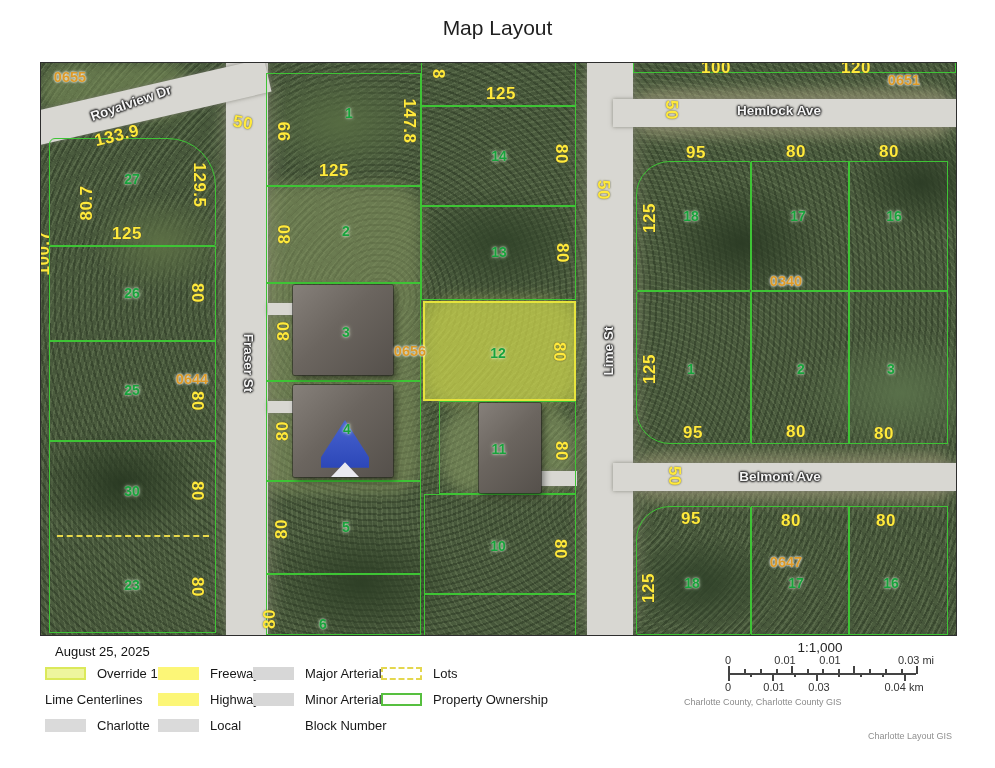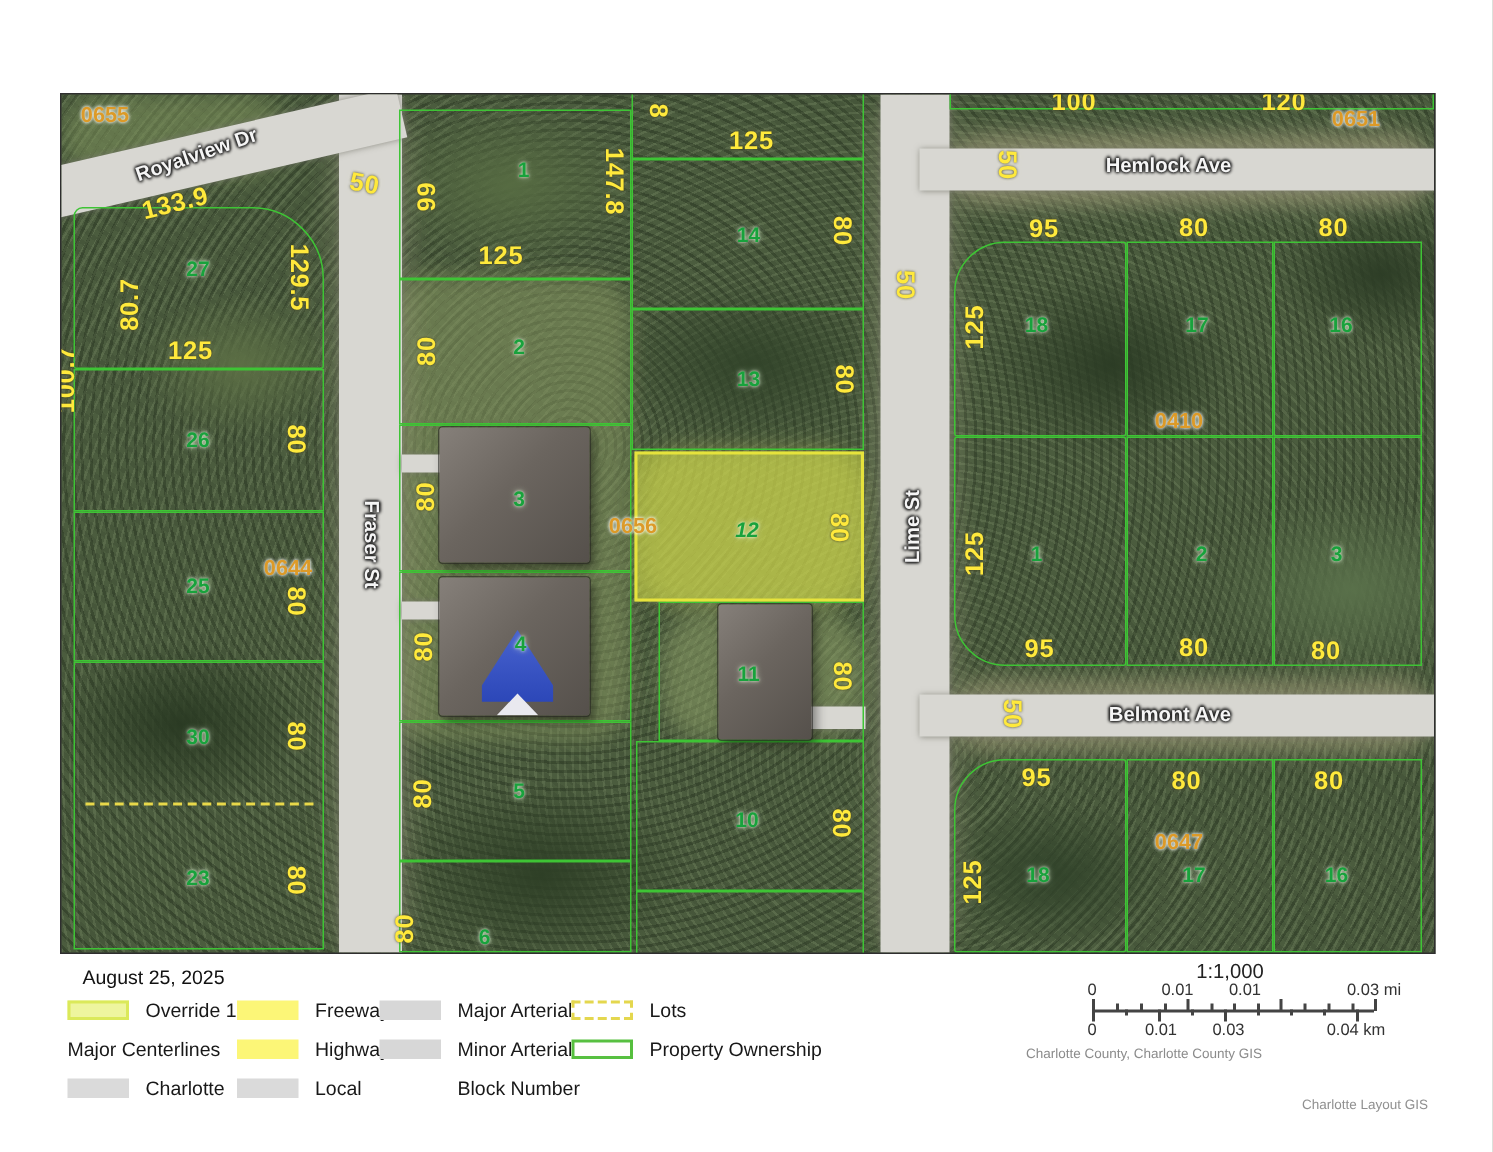--- a/index.html
+++ b/index.html
@@ -65,20 +65,21 @@
   .sbar{position:absolute;height:1.5px;background:#444;}
   .tick{position:absolute;width:1.5px;background:#444;}
   .attr{position:absolute;left:-6px;top:57px;font-size:9px;color:#8b8b8b;white-space:nowrap;}
   .credit{position:absolute;left:868px;top:731px;font-size:9px;color:#909090;}
   .wm{position:absolute;left:3px;top:733px;font-size:24px;color:#a6a6a6;letter-spacing:2px;}
 </style>
 </head>
 <body>
 
 <div class="page">
+  <h1 class="title">Map Layout</h1>
 
   <div id="map" class="map">
       <div class="tint" style="left: 0px; top: 0px; width: 150px; height: 55px; background: rgba(126, 146, 91, 0.55);"></div>
       <div class="tint" style="left: 215px; top: 120px; width: 165px; height: 310px; background: rgba(139, 156, 99, 0.5);"></div>
       <div class="tint" style="left: 385px; top: 235px; width: 150px; height: 108px; background: rgba(168, 180, 95, 0.45);"></div>
       <div class="tint" style="left: 400px; top: 345px; width: 135px; height: 85px; background: rgba(146, 163, 106, 0.5);"></div>
       <div class="tint" style="left: 592px; top: 26px; width: 323px; height: 48px; background: rgba(181, 171, 136, 0.55);"></div>
       <div class="tint" style="left: 592px; top: 390px; width: 323px; height: 48px; background: rgba(181, 171, 136, 0.5);"></div>
       <div class="tint" style="left: 538px; top: 0px; width: 62px; height: 572px; background: rgba(170, 166, 138, 0.28);"></div>
       <div class="tint" style="left: 178px; top: 0px; width: 56px; height: 572px; background: rgba(173, 168, 140, 0.25);"></div>
@@ -172,36 +173,36 @@
       <div class="mlabel lot" style="left: 91px; top: 428px; transform: translate(-50%, -50%) rotate(0deg);">30</div>
       <div class="mlabel lot" style="left: 91px; top: 522px; transform: translate(-50%, -50%) rotate(0deg);">23</div>
       <div class="mlabel lot" style="left: 308px; top: 50px; transform: translate(-50%, -50%) rotate(0deg);">1</div>
       <div class="mlabel lot" style="left: 305px; top: 168px; transform: translate(-50%, -50%) rotate(0deg);">2</div>
       <div class="mlabel lot" style="left: 305px; top: 269px; transform: translate(-50%, -50%) rotate(0deg);">3</div>
       <div class="mlabel lot" style="left: 306px; top: 366px; transform: translate(-50%, -50%) rotate(0deg);">4</div>
       <div class="mlabel lot" style="left: 305px; top: 464px; transform: translate(-50%, -50%) rotate(0deg);">5</div>
       <div class="mlabel lot" style="left: 282px; top: 561px; transform: translate(-50%, -50%) rotate(0deg);">6</div>
       <div class="mlabel lot" style="left: 458px; top: 93px; transform: translate(-50%, -50%) rotate(0deg);">14</div>
       <div class="mlabel lot" style="left: 458px; top: 189px; transform: translate(-50%, -50%) rotate(0deg);">13</div>
-      <div class="mlabel lot" style="left: 457px; top: 290px; transform: translate(-50%, -50%) rotate(0deg); font-style: italic;">12</div>
+      <div class="mlabel lot" style="left: 457px; top: 290px; transform: translate(-50%, -50%) rotate(0deg);">12</div>
       <div class="mlabel lot" style="left: 458px; top: 386px; transform: translate(-50%, -50%) rotate(0deg);">11</div>
       <div class="mlabel lot" style="left: 457px; top: 483px; transform: translate(-50%, -50%) rotate(0deg);">10</div>
       <div class="mlabel lot" style="left: 650px; top: 153px; transform: translate(-50%, -50%) rotate(0deg);">18</div>
       <div class="mlabel lot" style="left: 757px; top: 153px; transform: translate(-50%, -50%) rotate(0deg);">17</div>
       <div class="mlabel lot" style="left: 853px; top: 153px; transform: translate(-50%, -50%) rotate(0deg);">16</div>
       <div class="mlabel lot" style="left: 650px; top: 306px; transform: translate(-50%, -50%) rotate(0deg);">1</div>
       <div class="mlabel lot" style="left: 760px; top: 306px; transform: translate(-50%, -50%) rotate(0deg);">2</div>
       <div class="mlabel lot" style="left: 850px; top: 306px; transform: translate(-50%, -50%) rotate(0deg);">3</div>
       <div class="mlabel lot" style="left: 651px; top: 520px; transform: translate(-50%, -50%) rotate(0deg);">18</div>
       <div class="mlabel lot" style="left: 755px; top: 520px; transform: translate(-50%, -50%) rotate(0deg);">17</div>
       <div class="mlabel lot" style="left: 850px; top: 520px; transform: translate(-50%, -50%) rotate(0deg);">16</div>
       <div class="mlabel blk" style="left: 29px; top: 14px; transform: translate(-50%, -50%) rotate(0deg);">0655</div>
       <div class="mlabel blk" style="left: 151px; top: 316px; transform: translate(-50%, -50%) rotate(0deg);">0644</div>
-      <div class="mlabel blk" style="left: 381px; top: 288px; transform: translate(-50%, -50%) rotate(0deg); text-align: right;">0656</div>
-      <div class="mlabel blk" style="left: 745px; top: 218px; transform: translate(-50%, -50%) rotate(0deg);">0410</div>
+      <div class="mlabel blk" style="left: 369px; top: 288px; transform: translate(-50%, -50%) rotate(0deg); text-align: right;">0656</div>
+      <div class="mlabel blk" style="left: 745px; top: 218px; transform: translate(-50%, -50%) rotate(0deg);">0340</div>
       <div class="mlabel blk" style="left: 857px; top: 17px; transform: translate(-50%, -50%) rotate(0deg); padding-left: 12px;">0651</div>
       <div class="mlabel blk" style="left: 745px; top: 499px; transform: translate(-50%, -50%) rotate(0deg);">0647</div>
       <div class="mlabel st" style="left: 90px; top: 40px; transform: translate(-50%, -50%) rotate(-19deg);">Royalview Dr</div>
       <div class="mlabel st" style="left: 207px; top: 300px; transform: translate(-50%, -50%) rotate(90deg);">Fraser St</div>
       <div class="mlabel st" style="left: 567px; top: 288px; transform: translate(-50%, -50%) rotate(-90deg);">Lime St</div>
       <div class="mlabel st" style="left: 738px; top: 47px; transform: translate(-50%, -50%) rotate(0deg);">Hemlock Ave</div>
       <div class="mlabel st" style="left: 739px; top: 413px; transform: translate(-50%, -50%) rotate(0deg);">Belmont Ave</div>
     </div>
 
   <div class="date">August 25, 2025</div>
@@ -216,21 +217,21 @@
       </div>
       <div class="lcell">
         <div class="sw sw-arterial"></div>
         <span>Major Arterial</span>
       </div>
       <div class="lcell">
         <div class="sw sw-lots"></div>
         <span>Lots</span>
       </div>
       <div class="lcell">
-        <span>Major Centerlines</span>
+        <span>Lime Centerlines</span>
       </div>
       <div class="lcell">
         <div class="sw sw-highway"></div>
         <span>Highway</span>
       </div>
       <div class="lcell">
         <div class="sw sw-arterial"></div>
         <span>Minor Arterial</span>
       </div>
       <div class="lcell">

